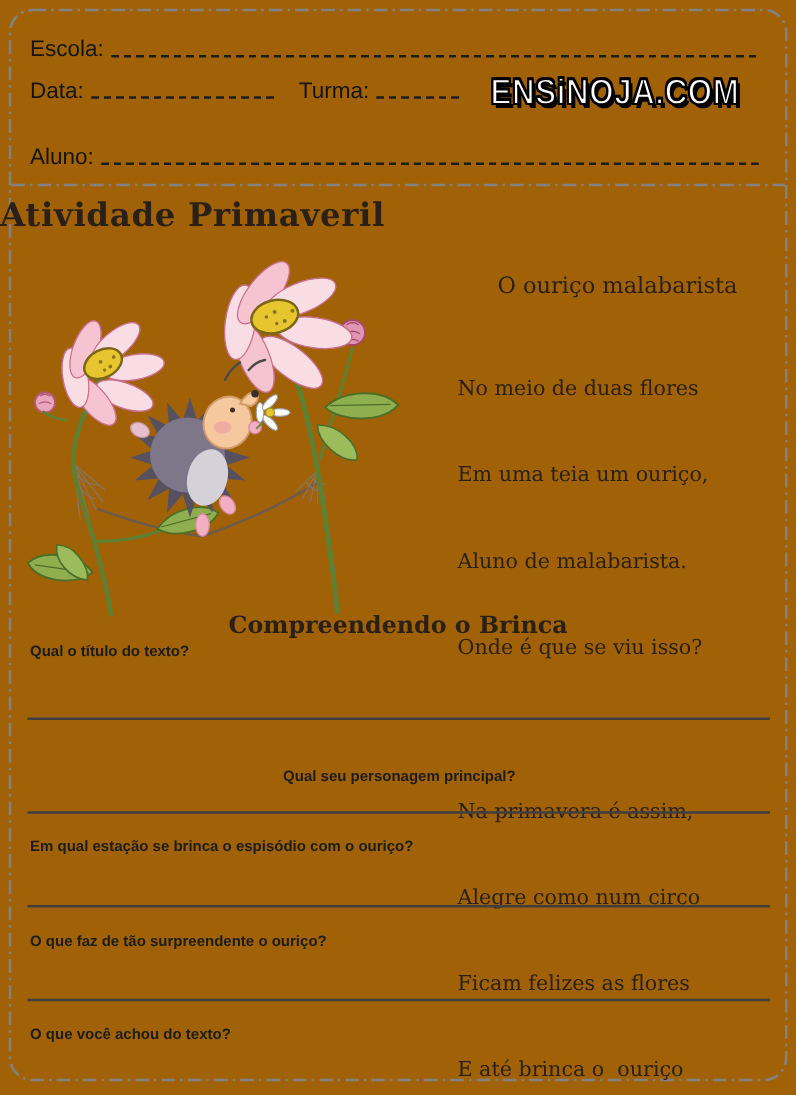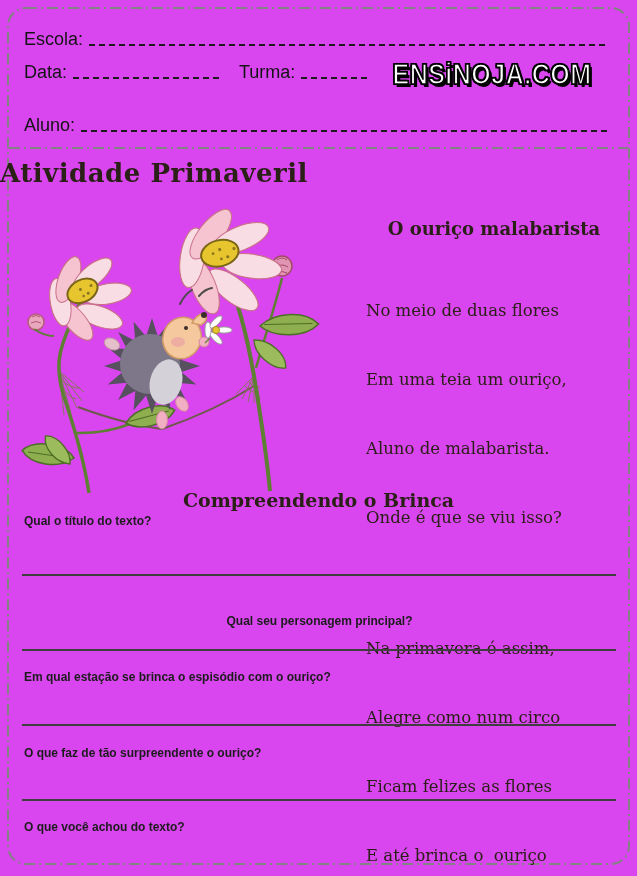--- a/index.html
+++ b/index.html
@@ -1,17 +1,17 @@
 <!DOCTYPE html>
 <html><head>
 <meta charset="utf-8">
 <style>
   html,body{margin:0;padding:0;background:#fff;}
   .page{
-    position:relative;width:637px;height:876px;background:#d946ef;
+    position:relative;width:637px;height:876px;background:#a16207;
     font-family:"Liberation Sans",sans-serif;overflow:hidden;margin:0 auto;
   }
   .border-overlay{position:absolute;inset:0;pointer-events:none;}
   
   .hrow{position:absolute;left:24px;right:26px;display:flex;align-items:flex-end;
         font-size:18px;color:#141414;}
   .hrow .lbl{white-space:nowrap;line-height:22px;}
   .fill-line{height:2px;background:repeating-linear-gradient(90deg,#1c1c1c 0 6px,transparent 6px 10px);
              margin:0 4px 4px 6px;align-self:flex-end;}
   .fill-line.grow{flex:1 1 auto;}
@@ -30,21 +30,21 @@
   }
   
   .ws-title{
     position:absolute;top:158px;left:0;width:100%;
     font-family:"DejaVu Serif",serif;font-weight:700;font-size:26px;
     letter-spacing:0.5px;color:#2b2017;
   }
   .illustration{position:absolute;left:14px;top:208px;}
   .poem{position:absolute;left:366px;top:218px;width:256px;
         font-family:"DejaVu Serif",serif;color:#2b2017;}
-  .poem-title{text-align:center;font-size:18px;font-weight:700;margin:0 0 14px 0;}
+  .poem-title{text-align:center;font-size:18px;font-weight:400;margin:0 0 14px 0;}
   .stanza{font-size:16.5px;line-height:23px;white-space:pre;}
   .stanza.second{margin-top:16px;}
   .section-heading{
     position:absolute;top:489px;left:0;width:100%;text-align:center;
     font-family:"DejaVu Serif",serif;font-weight:700;font-size:19px;color:#2b2017;
   }
   .question{position:absolute;left:24px;right:22px;font-size:12px;color:#1c1c1c;font-weight:bold;}
   .q0{top:514px;} .q1{top:614px;text-align:center;} .q2{top:670px;} .q3{top:746px;} .q4{top:820px;}
   .answer-line{position:absolute;left:22px;width:594px;height:2px;background:#3f3f3f;}
   .l0{top:574px;} .l1{top:649px;} .l2{top:724px;} .l3{top:799px;}

